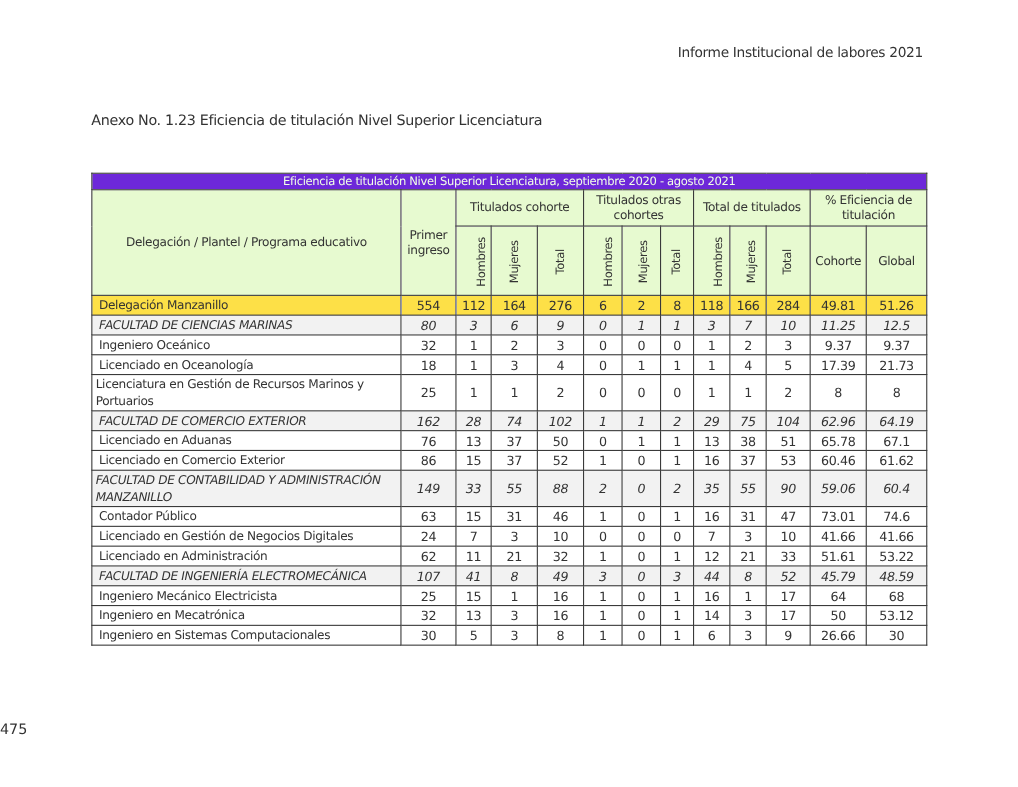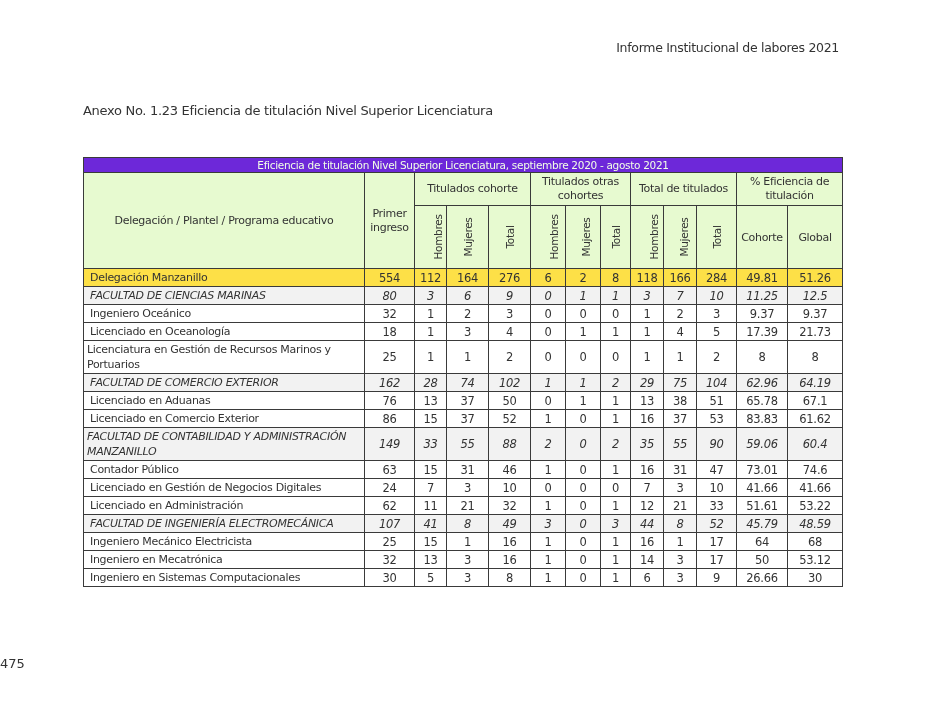--- a/index.html
+++ b/index.html
@@ -211,21 +211,21 @@
         <td>86</td>
         <td>15</td>
         <td>37</td>
         <td>52</td>
         <td>1</td>
         <td>0</td>
         <td>1</td>
         <td>16</td>
         <td>37</td>
         <td>53</td>
-        <td>83.83</td>
+        <td>60.46</td>
         <td>61.62</td>
       </tr>
       <tr class="fac r2">
         <td class="name wrap">FACULTAD DE CONTABILIDAD Y ADMINISTRACIÓN MANZANILLO</td>
         <td>149</td>
         <td>33</td>
         <td>55</td>
         <td>88</td>
         <td>2</td>
         <td>0</td>

